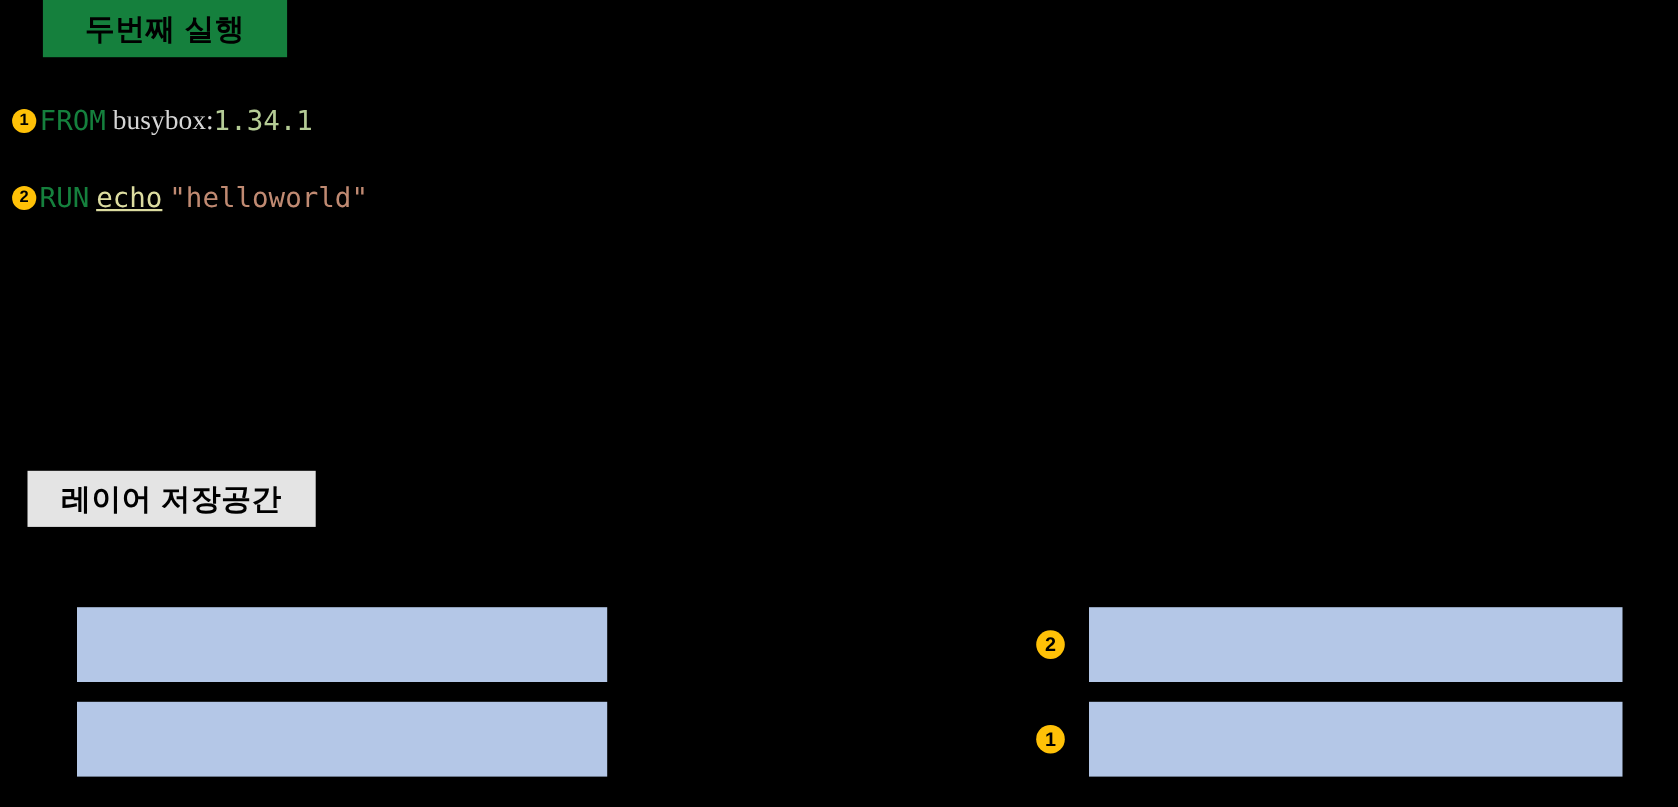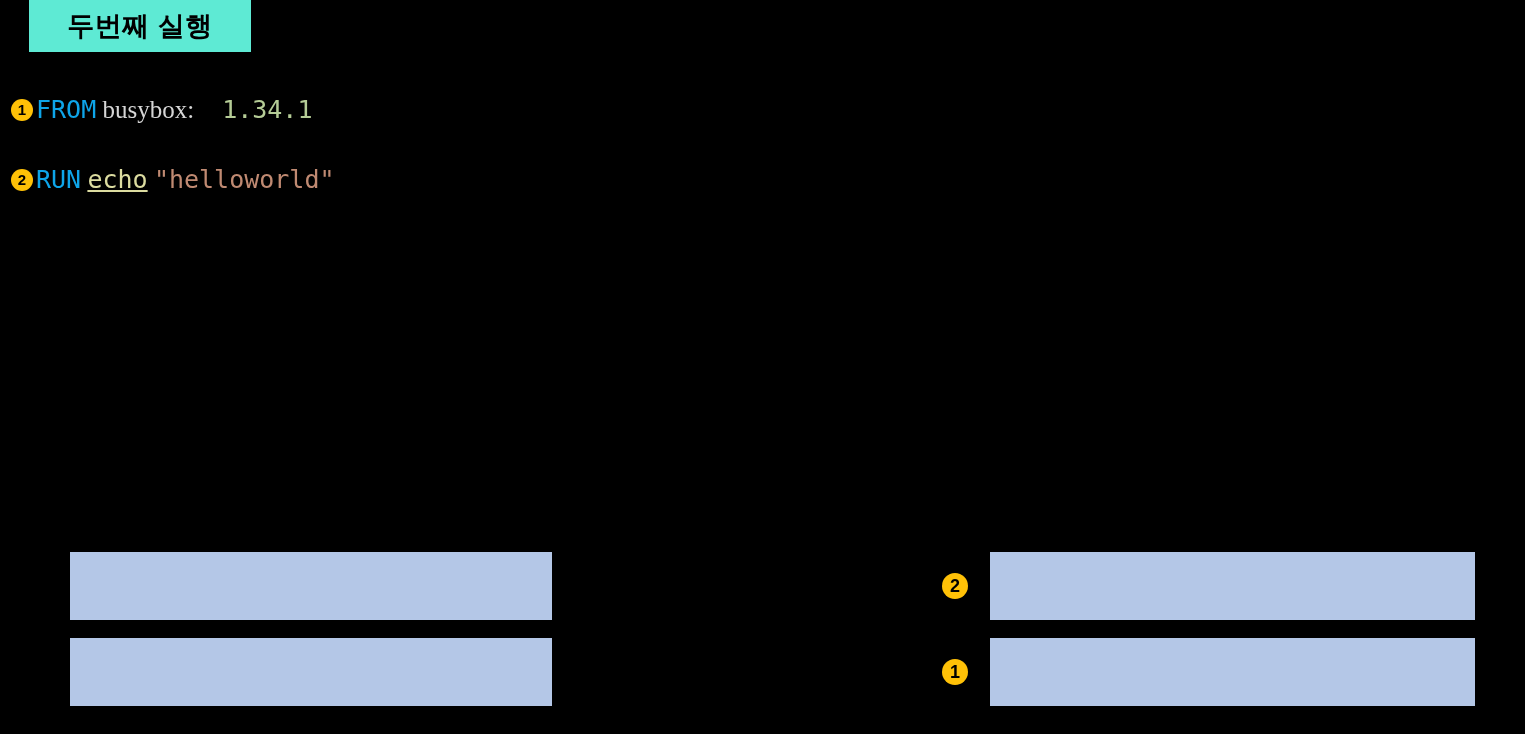--- a/index.html
+++ b/index.html
@@ -23,25 +23,25 @@
     position: absolute;
     display: flex;
     align-items: center;
     justify-content: center;
     font-weight: bold;
     letter-spacing: 0.5px;
     color: #000000;
     white-space: nowrap;
   }
   #run-title-badge {
-    left: 29px;
+    left: 39px;
     top: 0px;
     width: 222px;
     height: 52px;
-    background: #5eead4;
+    background: #15803d;
     font-size: 27px;
   }
   #storage-title-badge {
     left: 25px;
     top: 428px;
     width: 262px;
     height: 51px;
     background: #E4E4E4;
     font-size: 27px;
   }
@@ -75,23 +75,23 @@
     color: #000000;
     font-family: "Liberation Sans", sans-serif;
     font-size: 15px;
     font-weight: bold;
     line-height: 22px;
     text-align: center;
     margin-left: 11px;
     margin-right: 3px;
     display: inline-block;
   }
-  .tok-kw     { color: #0ea5e9; text-align: center; }
+  .tok-kw     { color: #15803d; text-align: center; }
   .tok-plain  { color: #D6D6D6; font-family: Liberation Serif, serif; }
-  .tok-ver    { color: #B5CC96; margin-left: 28px; }
+  .tok-ver    { color: #B5CC96; }
   .tok-cmd    { color: #DCDCA0; text-decoration: underline; }
   .tok-str    { color: #C08A72; }
 
   
   #layer-area {
     position: absolute;
     left: 0;
     top: 520px;
     width: 1525px;
     height: 214px;
@@ -150,20 +150,23 @@
     <div class="code-line">
       <span class="line-badge">1</span><span class="tok-kw">FROM</span><span class="tok-plain"> </span><span class="tok-plain">busybox:</span><span class="tok-ver">1.34.1</span>
     </div>
 
     <div class="code-line">
       <span class="line-badge">2</span><span class="tok-kw">RUN</span><span class="tok-plain"> </span><span class="tok-cmd">echo</span><span class="tok-plain"> </span><span class="tok-str">"helloworld"</span>
     </div>
 
   </div>
 
+  <div class="title-badge" id="storage-title-badge">
+    <span>레이어 저장공간</span>
+  </div>
 
   <div id="layer-area">
 
     <div class="layer-group" id="layer-group-left">
       <div class="layer-row">
         <div class="layer-box"></div>
       </div>
       <div class="layer-row">
         <div class="layer-box"></div>
       </div>

